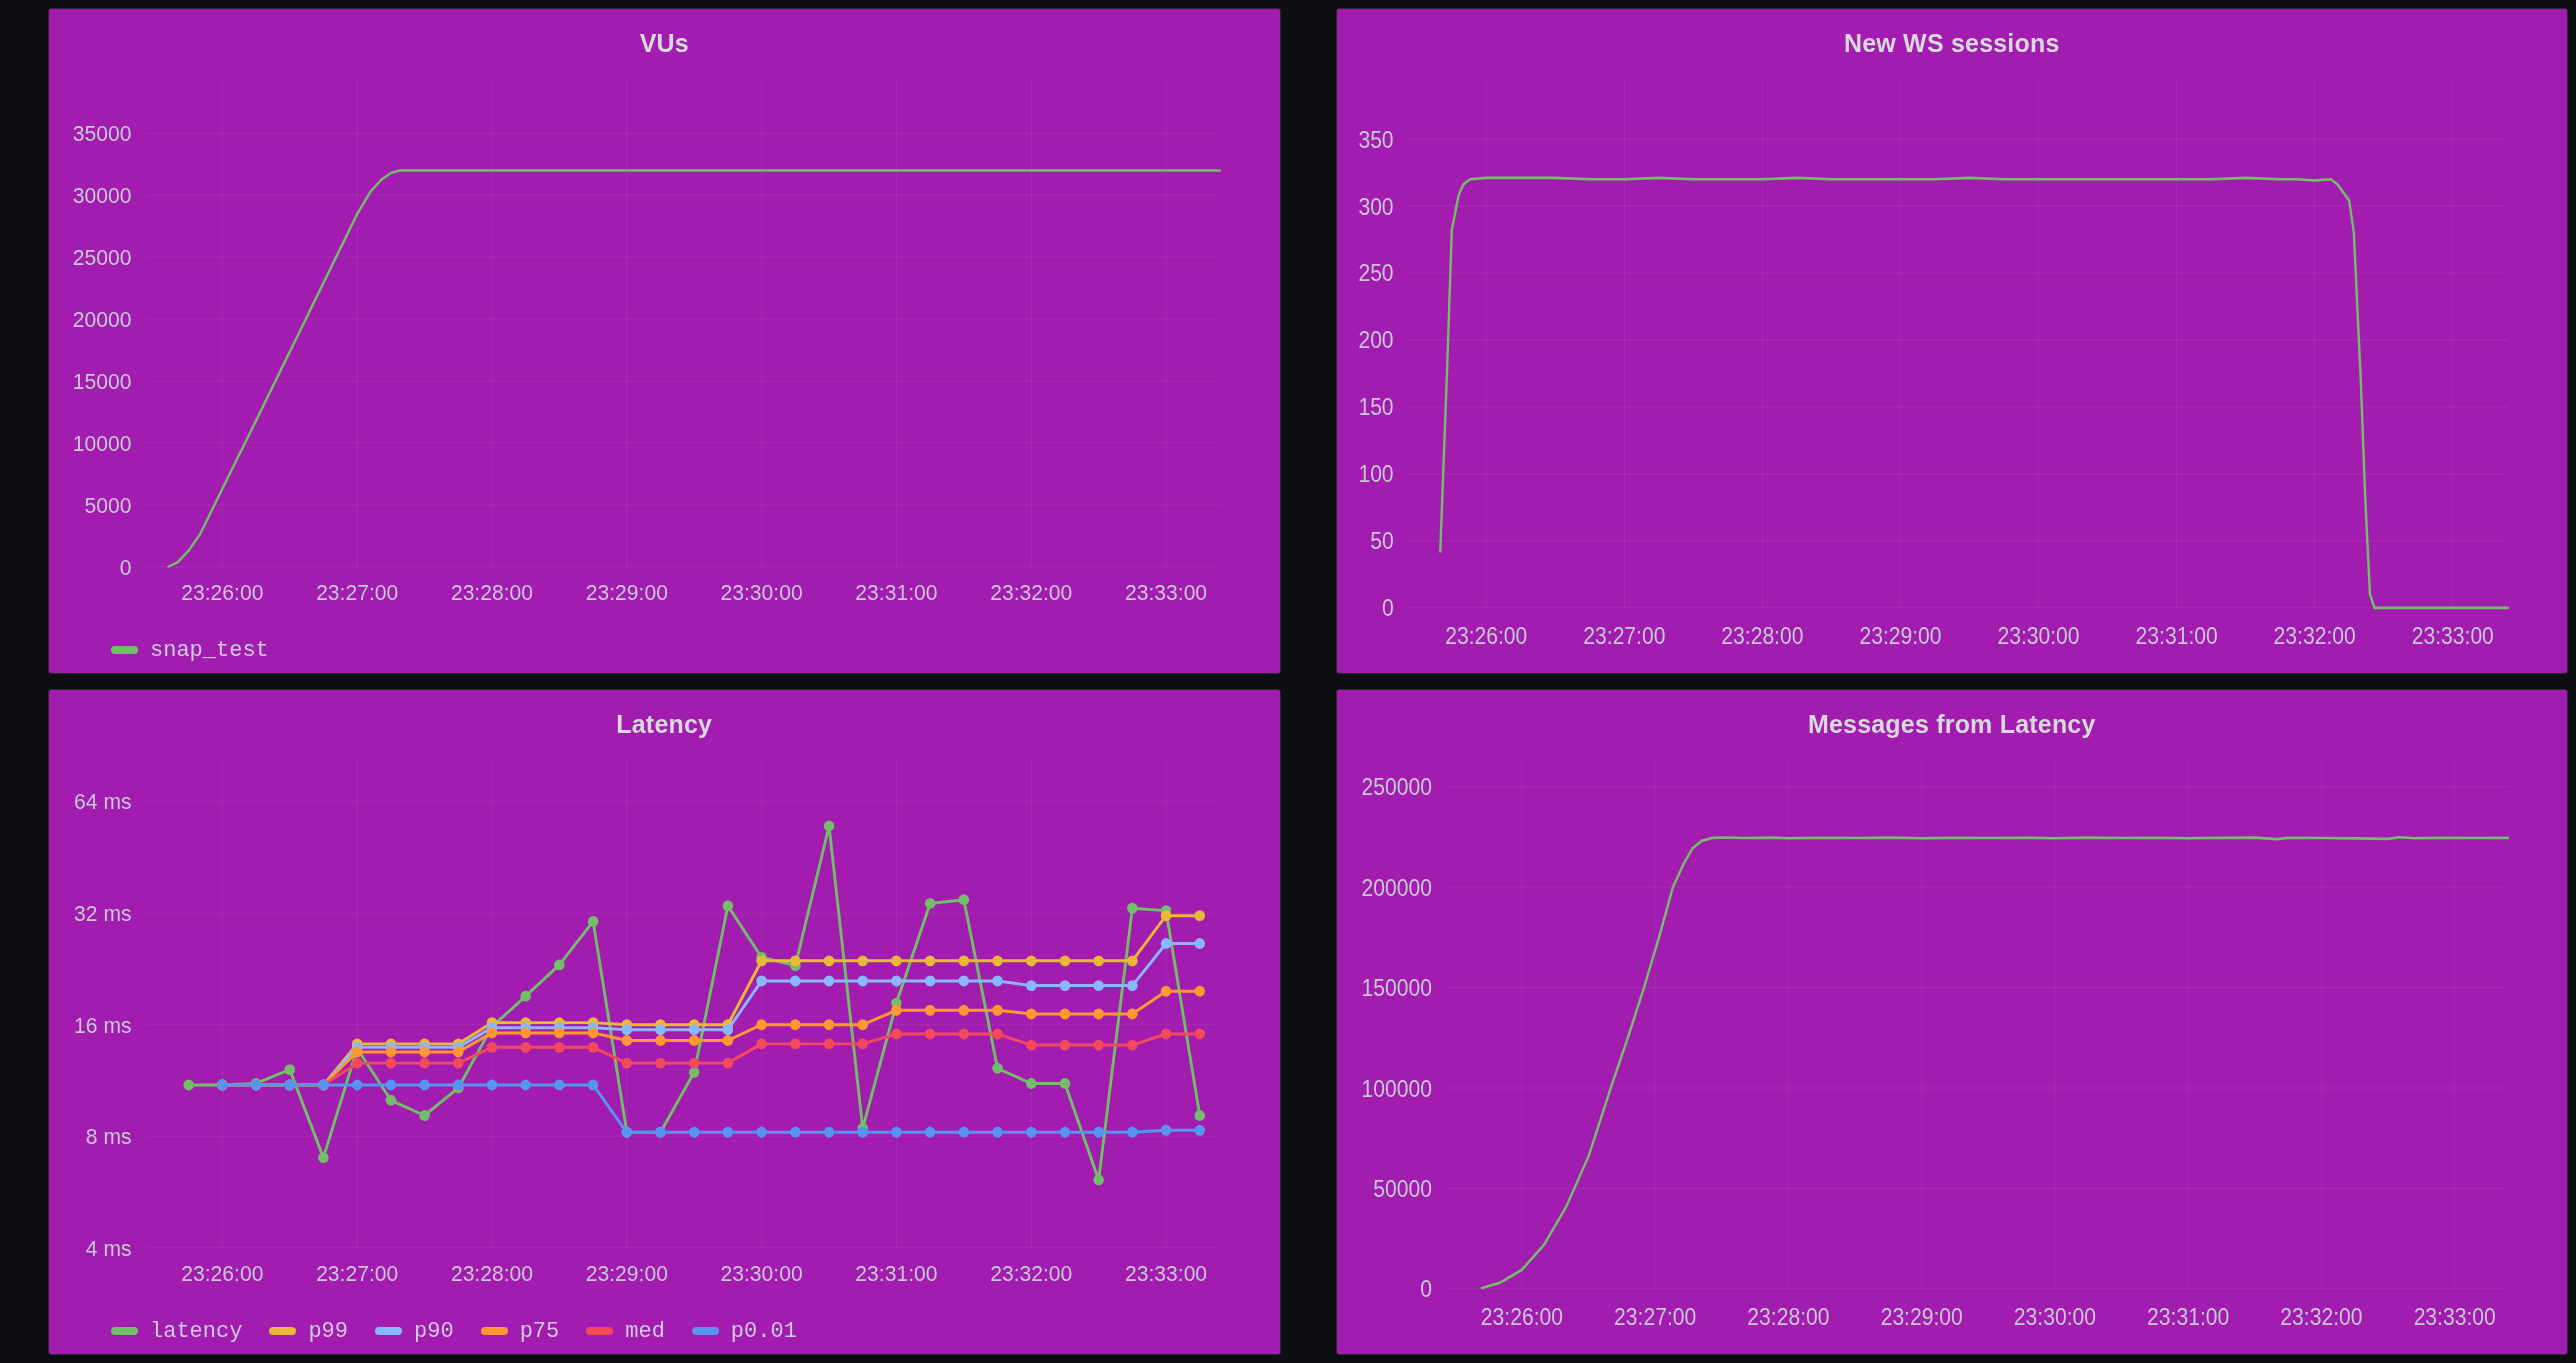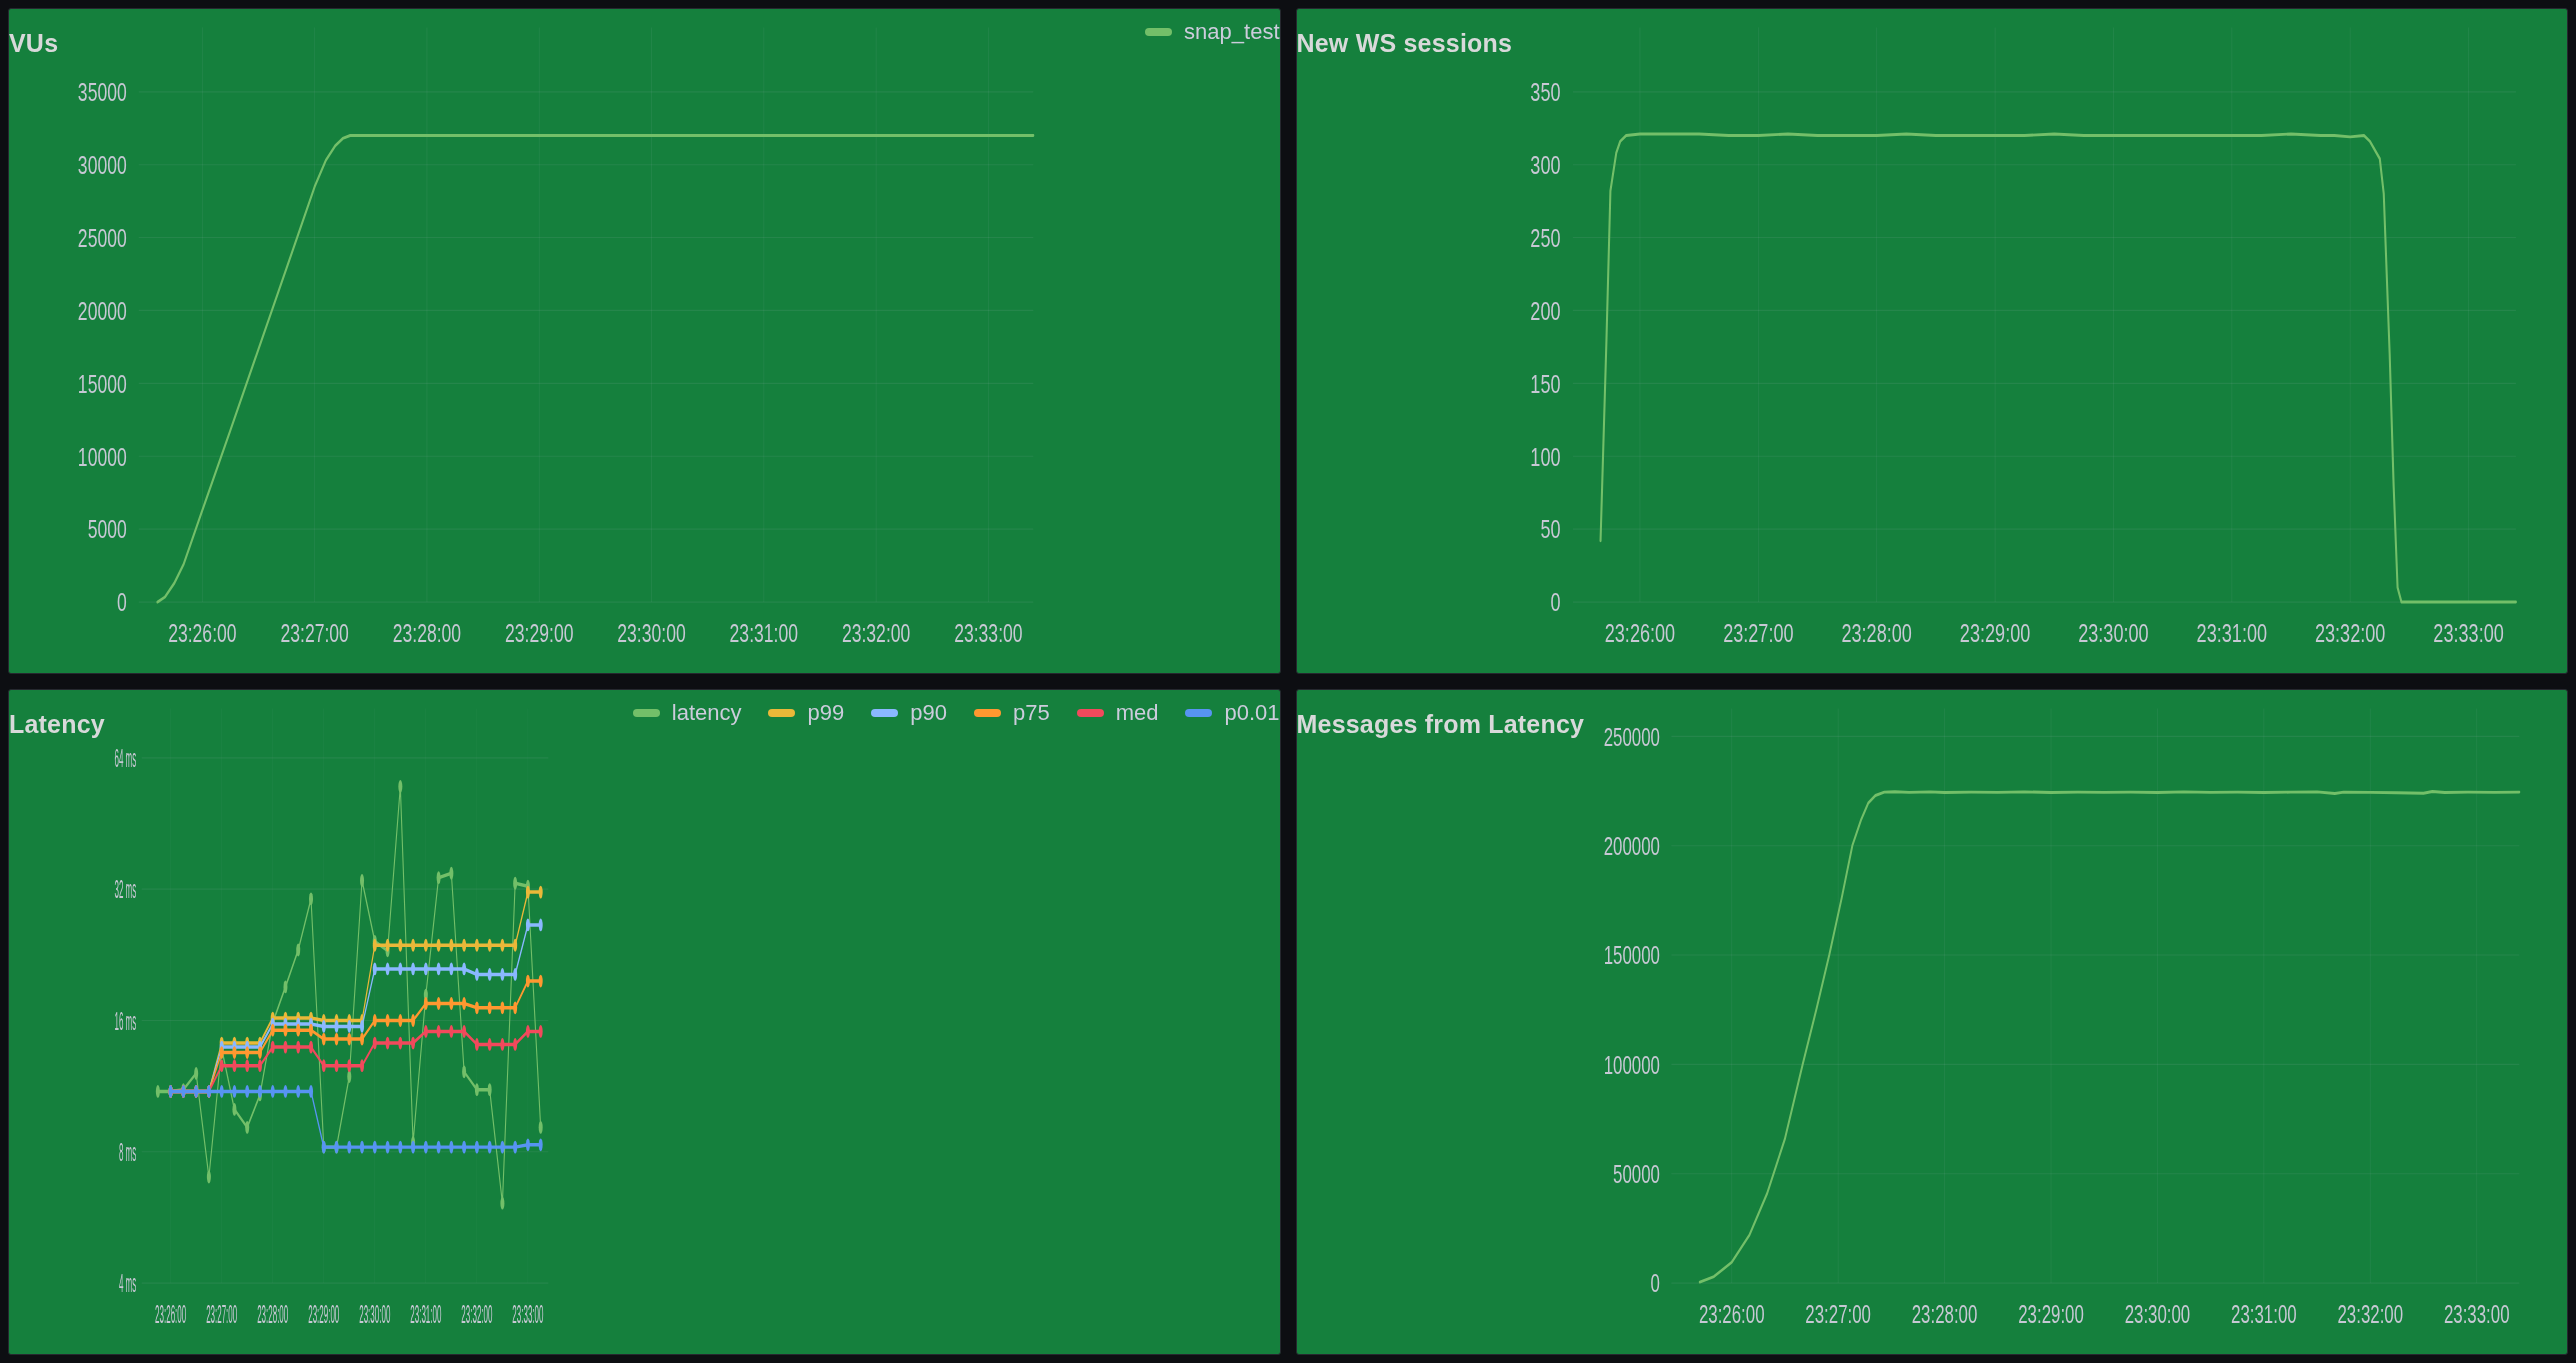--- a/index.html
+++ b/index.html
@@ -1,27 +1,27 @@
 <!DOCTYPE html>
 <html><head>
 <meta charset="utf-8">
 <style>
   html,body{margin:0;padding:0;background:#0d0e12;width:2576px;height:1363px;overflow:hidden;
     font-family:"Liberation Sans",sans-serif;}
   .dashboard{display:grid;grid-template-columns:1fr 1fr;grid-template-rows:1fr 1fr;
     gap:15px;padding:8px;width:100%;height:100%;box-sizing:border-box;}
-  .panel{background:#15803d;border:1px solid #26282f;border-radius:3px;
-    display:flex;flex-direction:row;overflow:hidden;}
+  .panel{background:#a21caf;border:1px solid #26282f;border-radius:3px;
+    display:flex;flex-direction:column;overflow:hidden;margin-left:40px;}
   .panel-title{height:54px;box-sizing:border-box;padding-top:20px;text-align:center;
     font-size:25px;font-weight:600;color:#d8d9da;letter-spacing:0.2px;flex:none;cursor:pointer;}
   .chart{flex:1 1 auto;width:100%;min-height:0;}
   .legend{height:46px;flex:none;display:flex;align-items:center;padding-left:62px;gap:27px;}
   .legend-item{display:flex;align-items:center;gap:12px;cursor:pointer;}
   .swatch{display:inline-block;width:27px;height:8px;border-radius:4px;flex:none;}
-  .legend-label{font-size:22px;color:#ccccdc;}
+  .legend-label{font-size:22px;color:#ccccdc;font-family:Liberation Mono, monospace;}
   .grid{stroke:rgba(204,204,220,0.09);stroke-width:1;}
   .ytick,.xtick{fill:#c7c8d4;font-size:22px;font-family:"Liberation Sans",sans-serif;}
 </style>
 </head>
 <body>
 
 <div class="dashboard">
 
   <div class="panel">
     <div class="panel-title">VUs</div>

